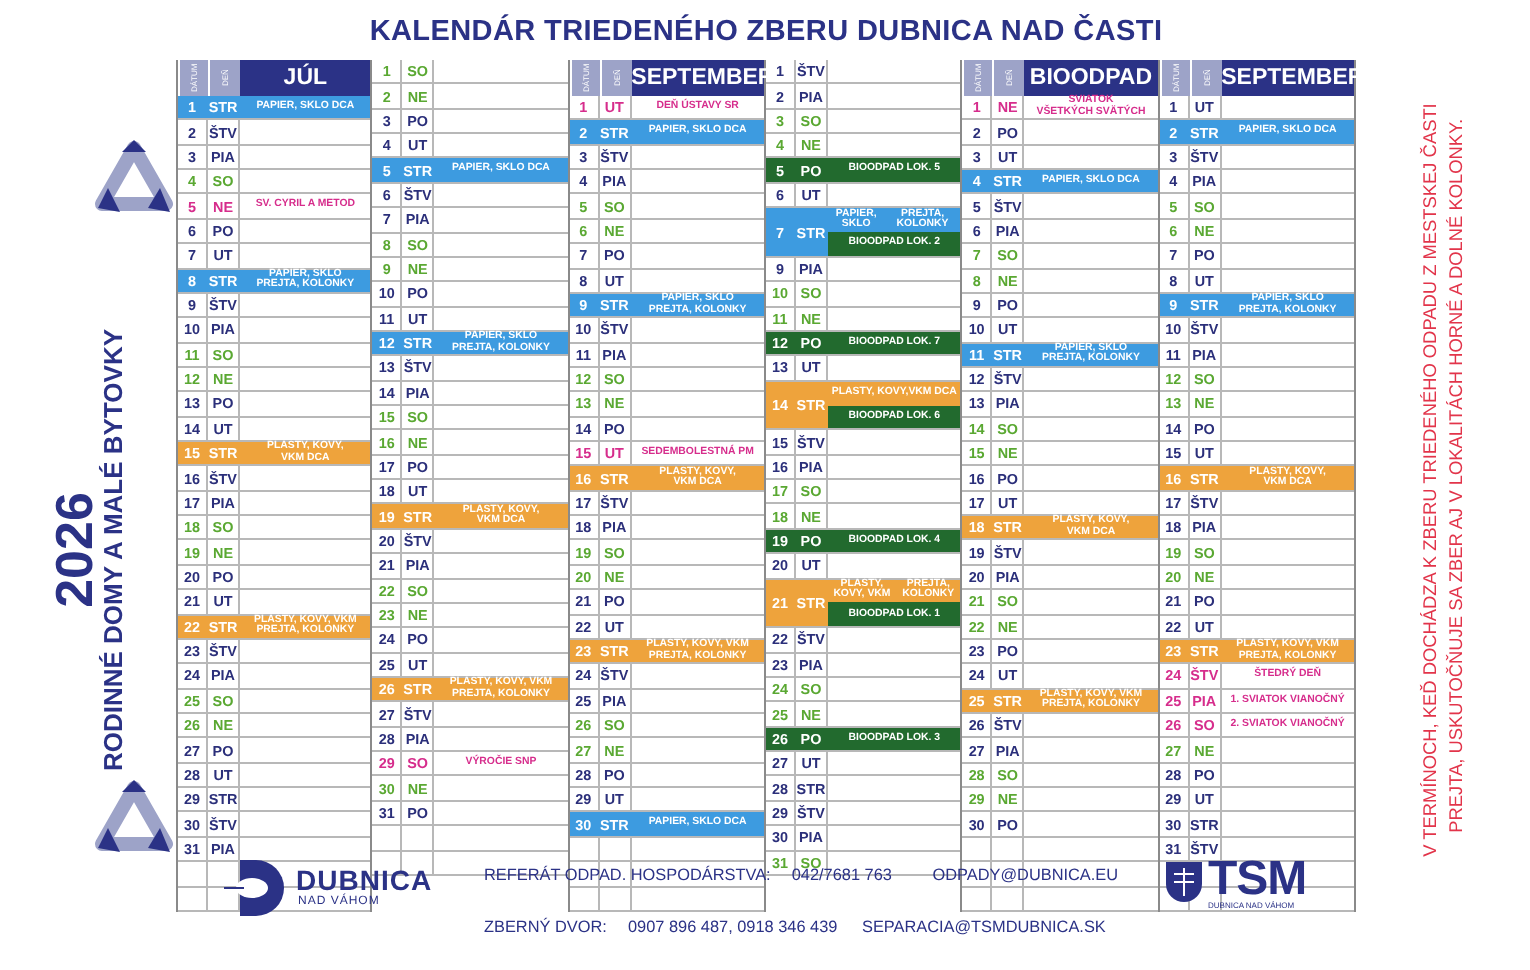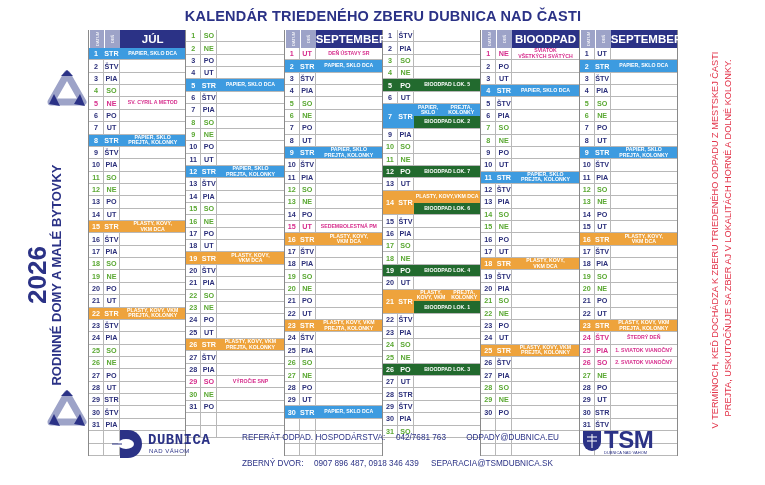--- a/index.html
+++ b/index.html
@@ -34,21 +34,21 @@
   .c-hol { color:#d62d8c; }
   .bg-blue { background:#3d9be0; color:#fff; }
   .bg-orange { background:#eea33c; color:#fff; }
   .bg-green { background:#226a2e; color:#fff; }
   .bg-blue .d, .bg-blue .w, .bg-orange .d, .bg-orange .w, .bg-green .d, .bg-green .w { border-right-color:transparent; color:#fff; }
   .n .half-blue { background:#3d9be0; color:#fff; }
   .n .half-orange { background:#eea33c; color:#fff; }
   .n .half-green { background:#226a2e; color:#fff; }
   .n .hol { color:#d62d8c; }
   .logo-d { position:absolute; left:112px; top:430px; width:30px; height:28px; }
-  .brand { position:absolute; left:148px; top:432px; font-weight:bold; font-size:14px; color:#2b3286; letter-spacing:0.5px;font-family:Liberation Mono, monospace; }
+  .brand { position:absolute; left:148px; top:432px; font-weight:bold; font-size:14px; color:#2b3286; letter-spacing:0.5px; }
   .brand-sub { position:absolute; left:149px; top:448px; font-size:6px; color:#2b3286; letter-spacing:0.5px; }
   .contact { position:absolute; left:242px; font-size:8.2px; color:#2b3286; white-space:nowrap; }
   .tsm { position:absolute; left:582px; top:430px; }
   .tsm-shield { position:absolute; left:0; top:0; width:20px; height:22px; }
   .tsm-text { position:absolute; left:22px; top:-4px; font-weight:bold; font-size:24px; color:#2b3286; letter-spacing:-0.5px; }
   .tsm-sub { position:absolute; left:22px; top:20px; font-size:4px; color:#2b3286; white-space:nowrap; }
 </style>
 </head>
 <body>
 

